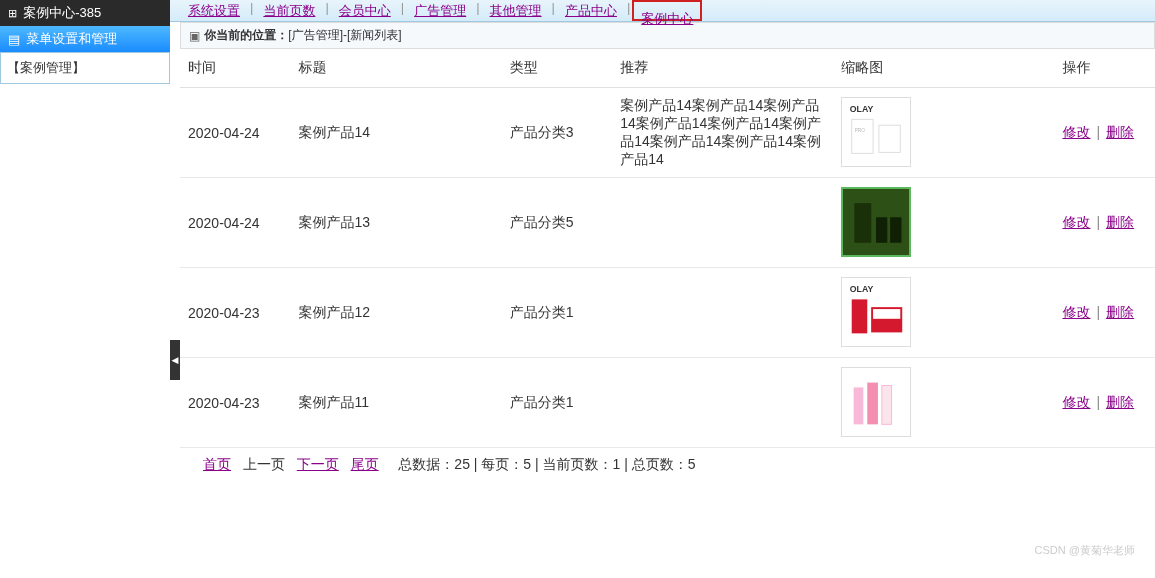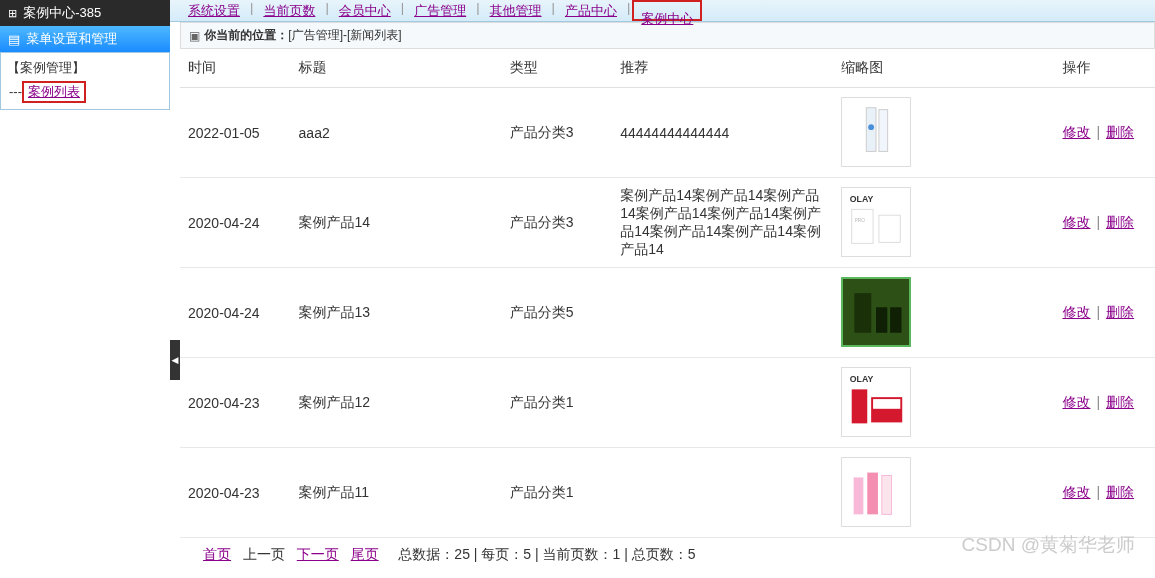--- a/index.html
+++ b/index.html
@@ -46,21 +46,21 @@
     .thumb svg { max-width: 100%; max-height: 100%; }
     .actions a { color: #8b008b; text-decoration: underline; }
     .actions .divider { color: #888; margin: 0 6px; }
     
     
     .pagination { padding: 8px; font-size: 14px; color: #333; margin-left: 15px; }
     .pagination a { color: #8b008b; text-decoration: underline; margin-right: 8px; }
     .pagination span.nolink { color: #333; margin-right: 8px; }
     
     
-    .watermark { position: absolute; right: 20px; bottom: 20px; color: #ccc; font-size: 19px; pointer-events: none; }
+    .watermark { position: absolute; right: 20px; bottom: 20px; color: #ccc; font-size: 11px; pointer-events: none; }
     
     
     .col-time { width: 110px; }
     .col-title { width: 210px; }
     .col-type { width: 110px; }
     .col-rec { width: 220px; }
     .col-thumb { width: 220px; }
     .col-act { width: 100px; }
   </style>
 </head>
@@ -70,23 +70,20 @@
   <div class="sidebar-sub">
     <span class="grid-icon">⊞</span>
     <span>案例中心-385</span>
   </div>
   <div class="sidebar-menu-hdr">
     <span class="list-icon">▤</span>
     <span>菜单设置和管理</span>
   </div>
   <div class="sidebar-body">
     <div class="grp">【案例管理】</div>
-    <div class="item hl">
-      <span class="pre">---</span><a>案例列表</a>
-    </div>
   </div>
 </div>
 
 <div class="collapse-handle">◀</div>
 
 <div class="topnav">
   <a>系统设置</a>
     <span class="sep">|</span>
   <a>当前页数</a>
     <span class="sep">|</span>
@@ -113,35 +110,20 @@
       <tr>
         <th class="col-time">时间</th>
         <th class="col-title">标题</th>
         <th class="col-type">类型</th>
         <th class="col-rec">推荐</th>
         <th class="col-thumb">缩略图</th>
         <th class="col-act">操作</th>
       </tr>
     </thead>
     <tbody id="tbody">
-        <tr>
-          <td>2022-01-05</td>
-          <td>aaa2</td>
-          <td>产品分类3</td>
-          <td>44444444444444</td>
-          <td><div class="thumb">
-              <svg viewBox="0 0 70 70">
-                <rect width="70" height="70" fill="#fff"></rect>
-                <rect x="25" y="10" width="10" height="45" fill="#e8f0f8" stroke="#ccc"></rect>
-                <rect x="38" y="12" width="9" height="43" fill="#f0f6fc" stroke="#ccc"></rect>
-                <circle cx="30" cy="30" r="3" fill="#4a90d9"></circle>
-              </svg>
-            </div></td>
-          <td class="actions"><a>修改</a><span class="divider">|</span><a>删除</a></td>
-        </tr>
         <tr>
           <td>2020-04-24</td>
           <td>案例产品14</td>
           <td>产品分类3</td>
           <td>案例产品14案例产品14案例产品14案例产品14案例产品14案例产品14案例产品14案例产品14案例产品14</td>
           <td><div class="thumb">
               <svg viewBox="0 0 70 70">
                 <rect width="70" height="70" fill="#fff"></rect>
                 <text x="8" y="14" font-size="9" fill="#333" font-weight="bold">OLAY</text>
                 <rect x="10" y="22" width="22" height="35" fill="#fff" stroke="#ddd"></rect>

